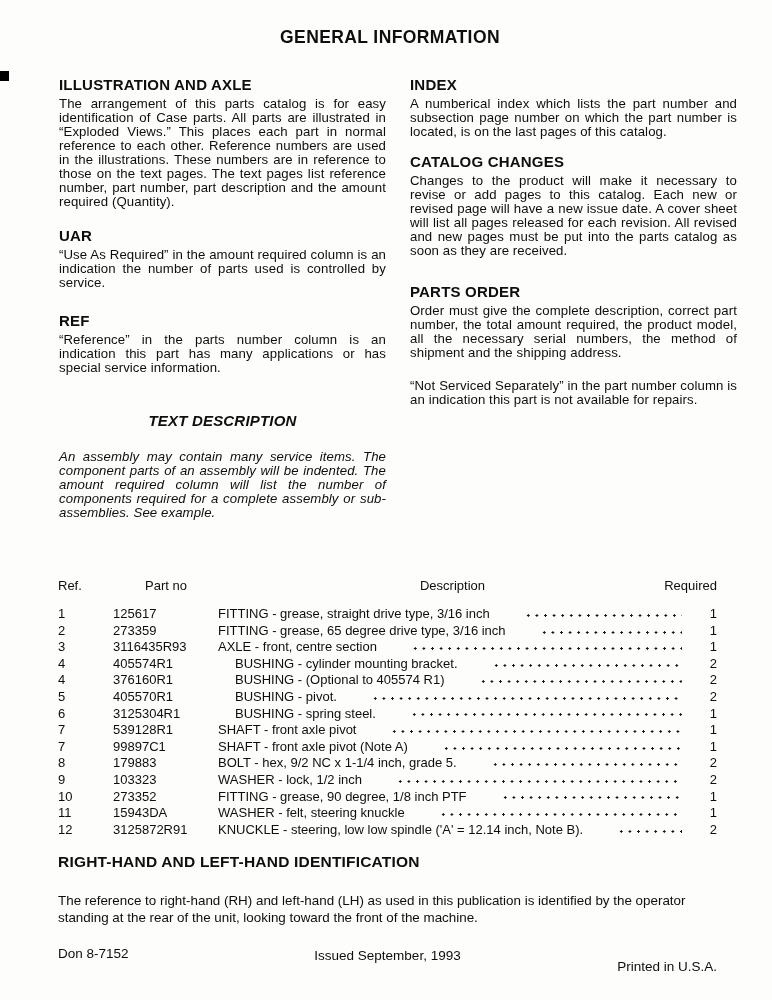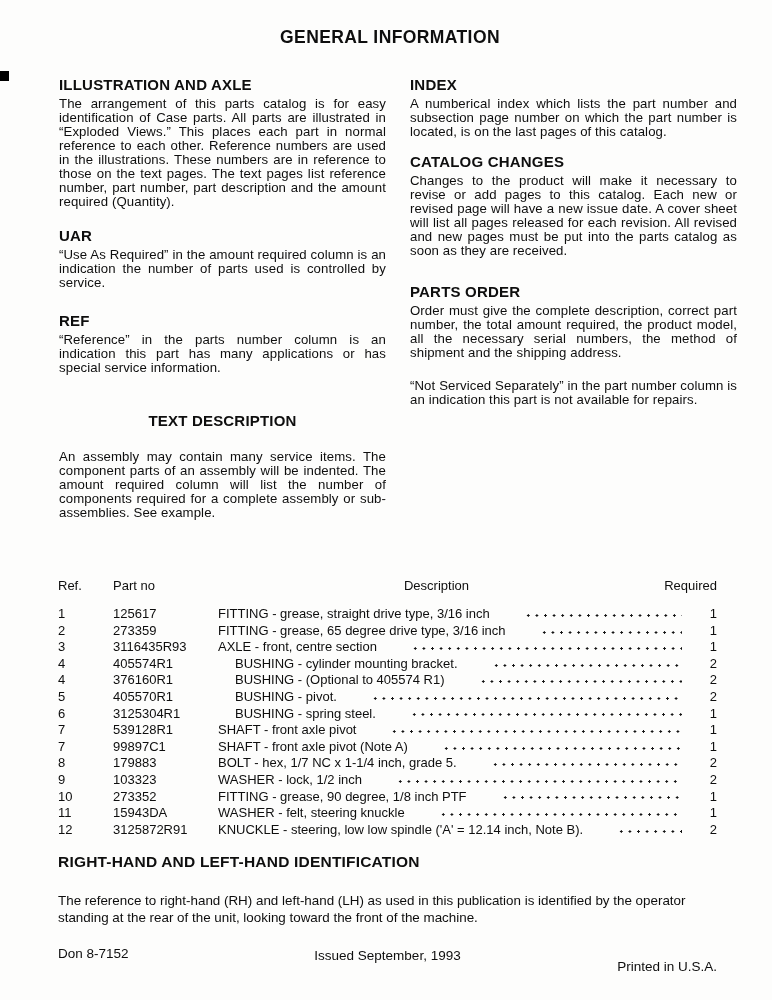--- a/index.html
+++ b/index.html
@@ -21,25 +21,25 @@
   }
   .sec p {
     margin:0; font-size:13.2px; line-height:14px; text-align:justify;
     letter-spacing:0.1px;
   }
   .sec { margin-bottom:18px; }
   .sec-uar { margin-bottom:22px; }
   .sec-index { margin-bottom:14px; }
   .sec-catalog { margin-bottom:25px; }
   .sec-parts-order { margin-bottom:19px; }
-  .sec-textdesc { margin-top:37px; margin-bottom:0; }
+  .sec-textdesc { margin-top:37px; margin-bottom:0;font-style:italic; }
   .sec-textdesc h2 { text-align:center; margin-bottom:21px; }
 
   .parts-table { position:absolute; left:58px; top:578px; width:659px; font-size:13px; }
-  .thead { display:flex; align-items:baseline; margin-bottom:13px; }
+  .thead { display:flex; align-items:baseline; margin-bottom:13px;gap:32px; }
   .trow  { display:flex; align-items:baseline; height:16.6px; }
   .c-ref  { width:55px;  flex:0 0 55px; }
   .c-part { width:105px; flex:0 0 105px; }
   .c-desc { flex:1 1 auto; display:flex; align-items:baseline; min-width:0;gap:26px; }
   .c-desc.indent .desc-text { padding-left:17px; }
   .c-req  { flex:0 0 30px; text-align:right; }
   .h-desc { flex:1 1 auto; text-align:center; }
   .h-req  { flex:0 0 62px; text-align:right; }
   .desc-text { white-space:nowrap; }
   .dots {
@@ -189,21 +189,21 @@
           <span class="c-desc">
             <span class="desc-text">SHAFT - front axle pivot (Note A)</span>
             <span class="dots"></span>
           </span>
           <span class="c-req">1</span>
         </div>
         <div class="trow">
           <span class="c-ref">8</span>
           <span class="c-part">179883</span>
           <span class="c-desc">
-            <span class="desc-text">BOLT - hex, 1/7 NC x 1-1/4 inch, grade 5.</span>
+            <span class="desc-text">BOLT - hex, 9/2 NC x 1-1/4 inch, grade 5.</span>
             <span class="dots"></span>
           </span>
           <span class="c-req">2</span>
         </div>
         <div class="trow">
           <span class="c-ref">9</span>
           <span class="c-part">103323</span>
           <span class="c-desc">
             <span class="desc-text">WASHER - lock, 1/2 inch</span>
             <span class="dots"></span>

